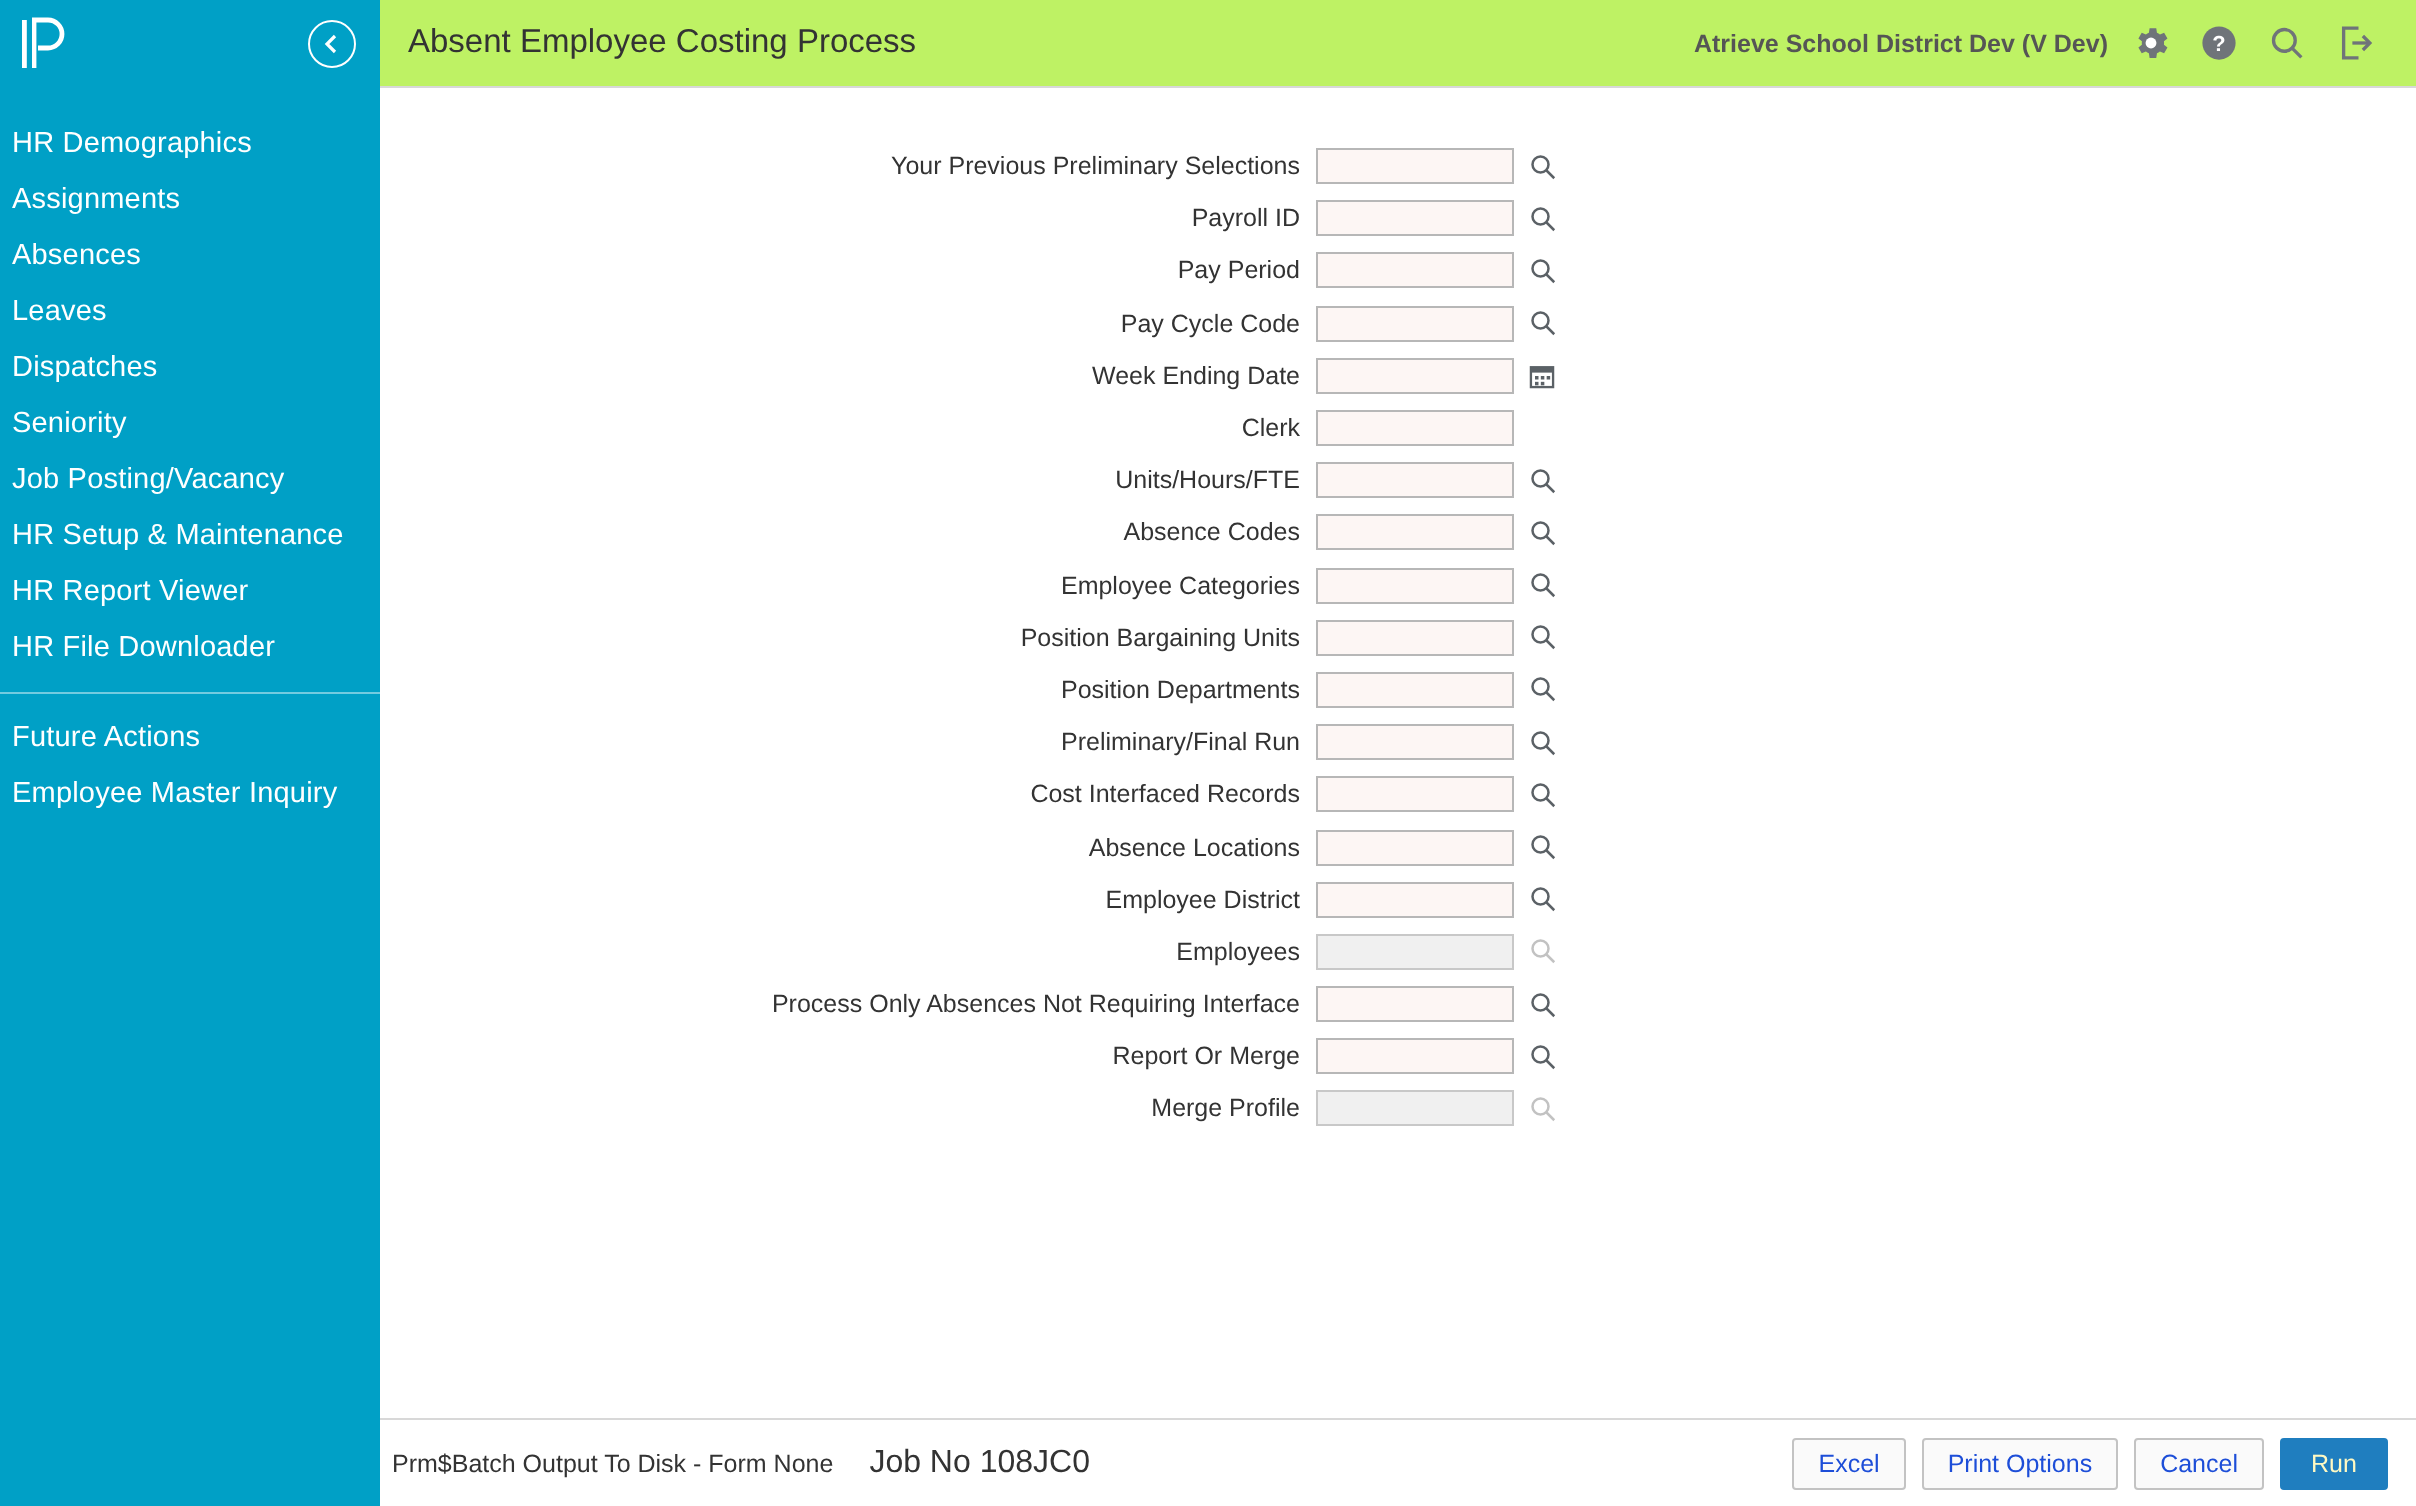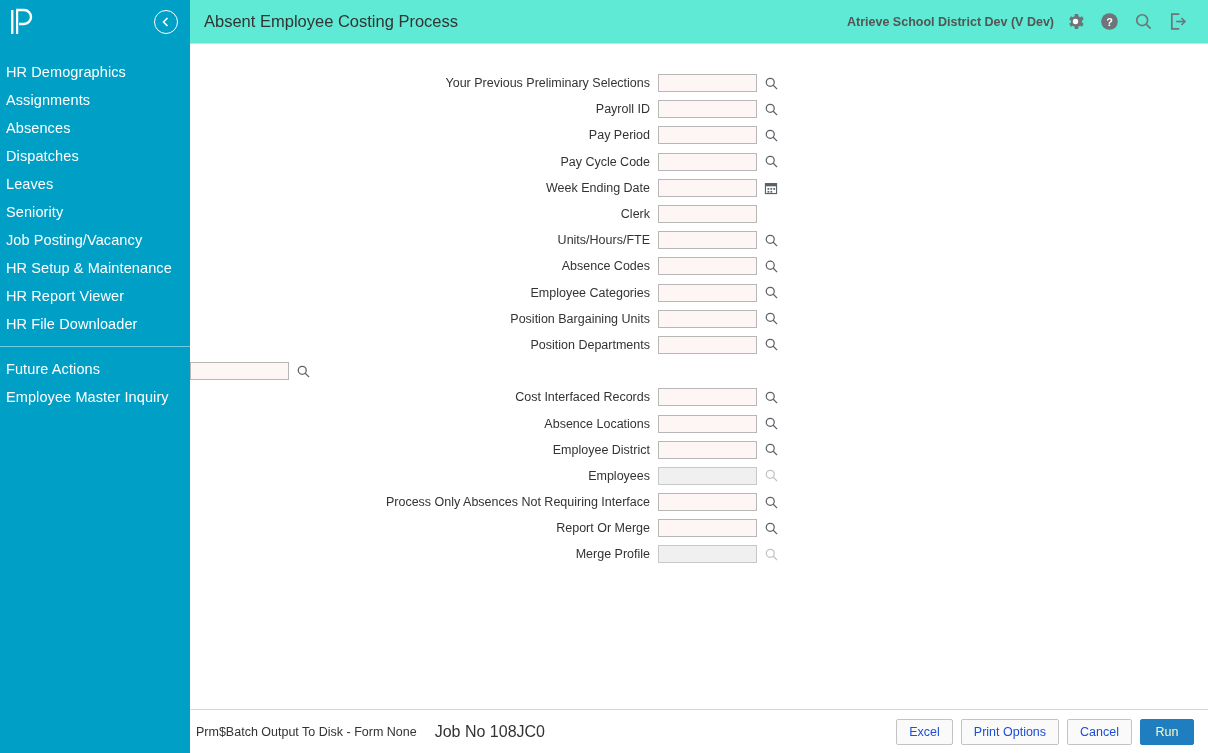--- a/index.html
+++ b/index.html
@@ -83,21 +83,21 @@
   }
 
   
   .topbar {
     height: 44px;
     flex: 0 0 44px;
     border-bottom: 1px solid #d8d8d8;
     display: flex;
     align-items: center;
     padding: 0 14px 0 14px;
-    background: #5eead4;
+    background: #bef264;
   }
   .page-title {
     font-size: 16.5px;
     color: #333333;
     flex: 0 0 auto;
   }
   .topbar-spacer { flex: 1 1 auto; }
   .district-name {
     font-size: 12.5px;
     color: #555555;
@@ -228,24 +228,24 @@
       <div class="sidebar-item">
         <span>HR Demographics</span>
       </div>
       <div class="sidebar-item">
         <span>Assignments</span>
       </div>
       <div class="sidebar-item">
         <span>Absences</span>
       </div>
       <div class="sidebar-item">
+        <span>Leaves</span>
+      </div>
+      <div class="sidebar-item">
         <span>Dispatches</span>
-      </div>
-      <div class="sidebar-item">
-        <span>Leaves</span>
       </div>
       <div class="sidebar-item">
         <span>Seniority</span>
       </div>
       <div class="sidebar-item">
         <span>Job Posting/Vacancy</span>
       </div>
       <div class="sidebar-item">
         <span>HR Setup &amp; Maintenance</span>
       </div>
@@ -406,20 +406,21 @@
           <div class="form-label">Position Departments</div>
           <input type="text" class="form-input" value="" style="">
           <div class="row-icon">
             <svg width="15" height="15" viewBox="0 0 24 24" aria-hidden="true">
               <circle cx="10" cy="10" r="6.4" fill="none" stroke="currentColor" stroke-width="2"></circle>
               <line x1="14.8" y1="14.8" x2="21" y2="21" stroke="currentColor" stroke-width="2"></line>
             </svg>
           </div>
         </div>
         <div class="form-row">
+          <div class="form-label">Preliminary/Final Run</div>
           <input type="text" class="form-input" value="" style="">
           <div class="row-icon">
             <svg width="15" height="15" viewBox="0 0 24 24" aria-hidden="true">
               <circle cx="10" cy="10" r="6.4" fill="none" stroke="currentColor" stroke-width="2"></circle>
               <line x1="14.8" y1="14.8" x2="21" y2="21" stroke="currentColor" stroke-width="2"></line>
             </svg>
           </div>
         </div>
         <div class="form-row">
           <div class="form-label">Cost Interfaced Records</div>

